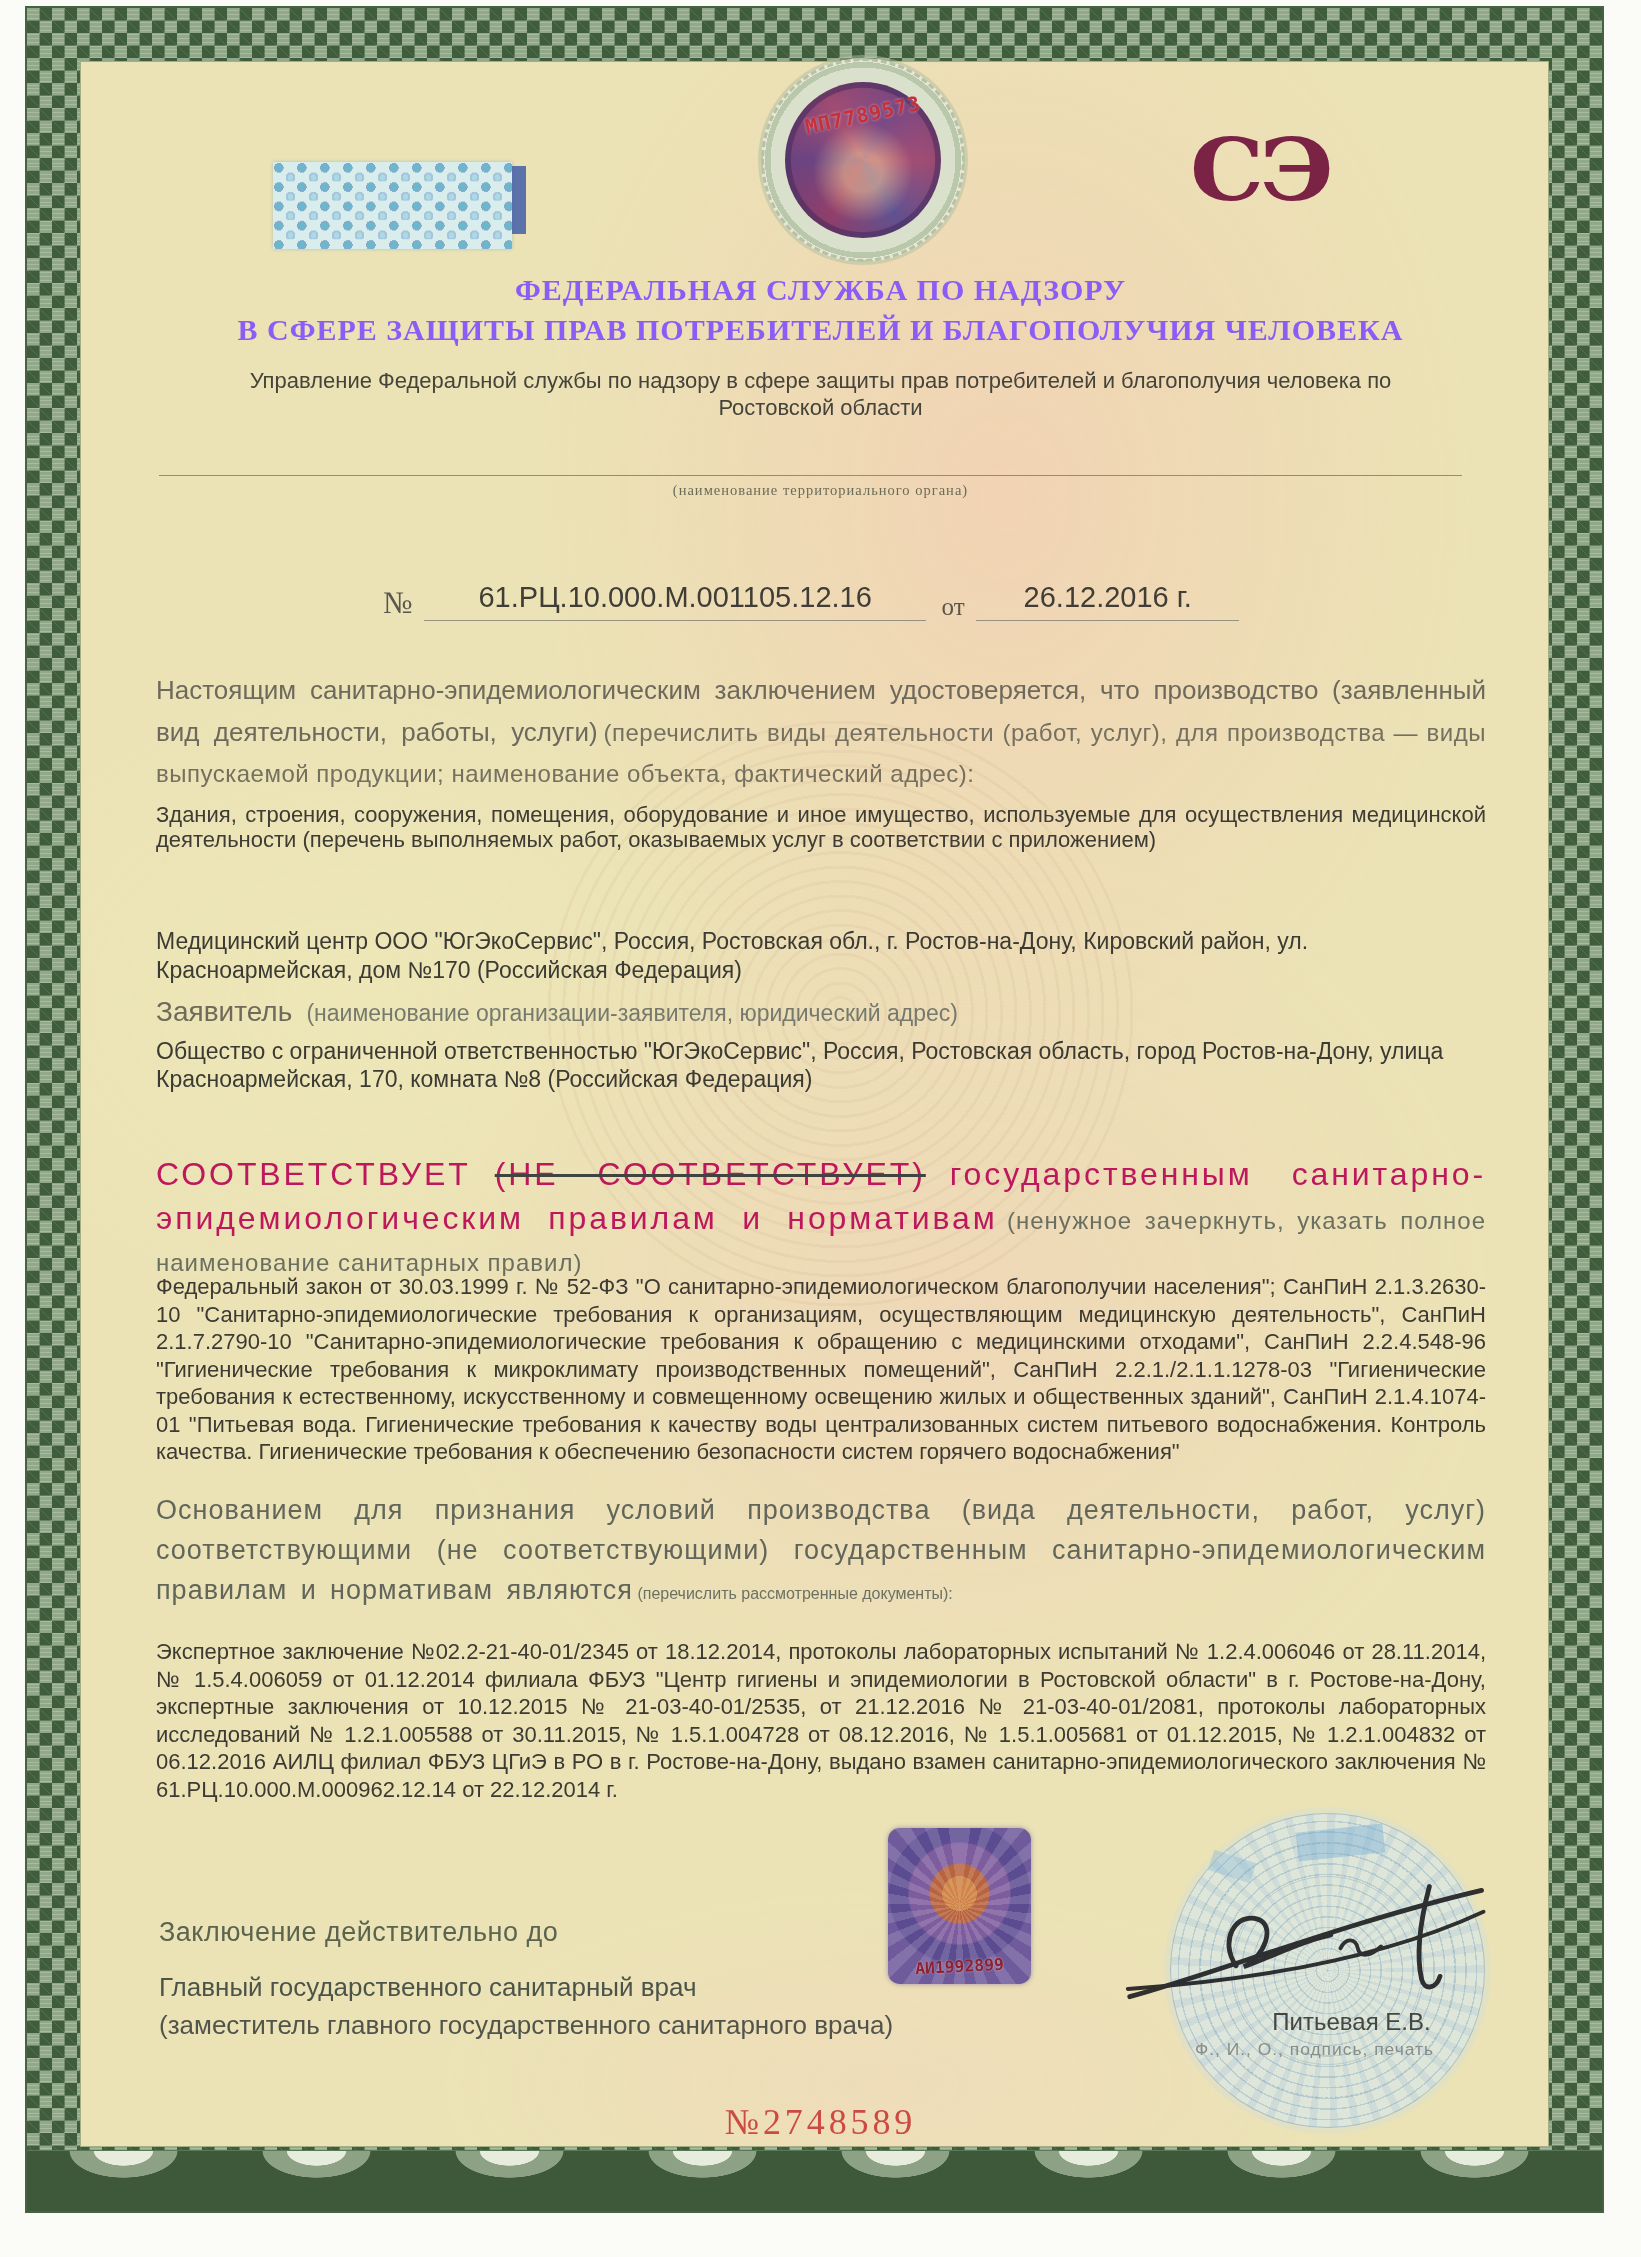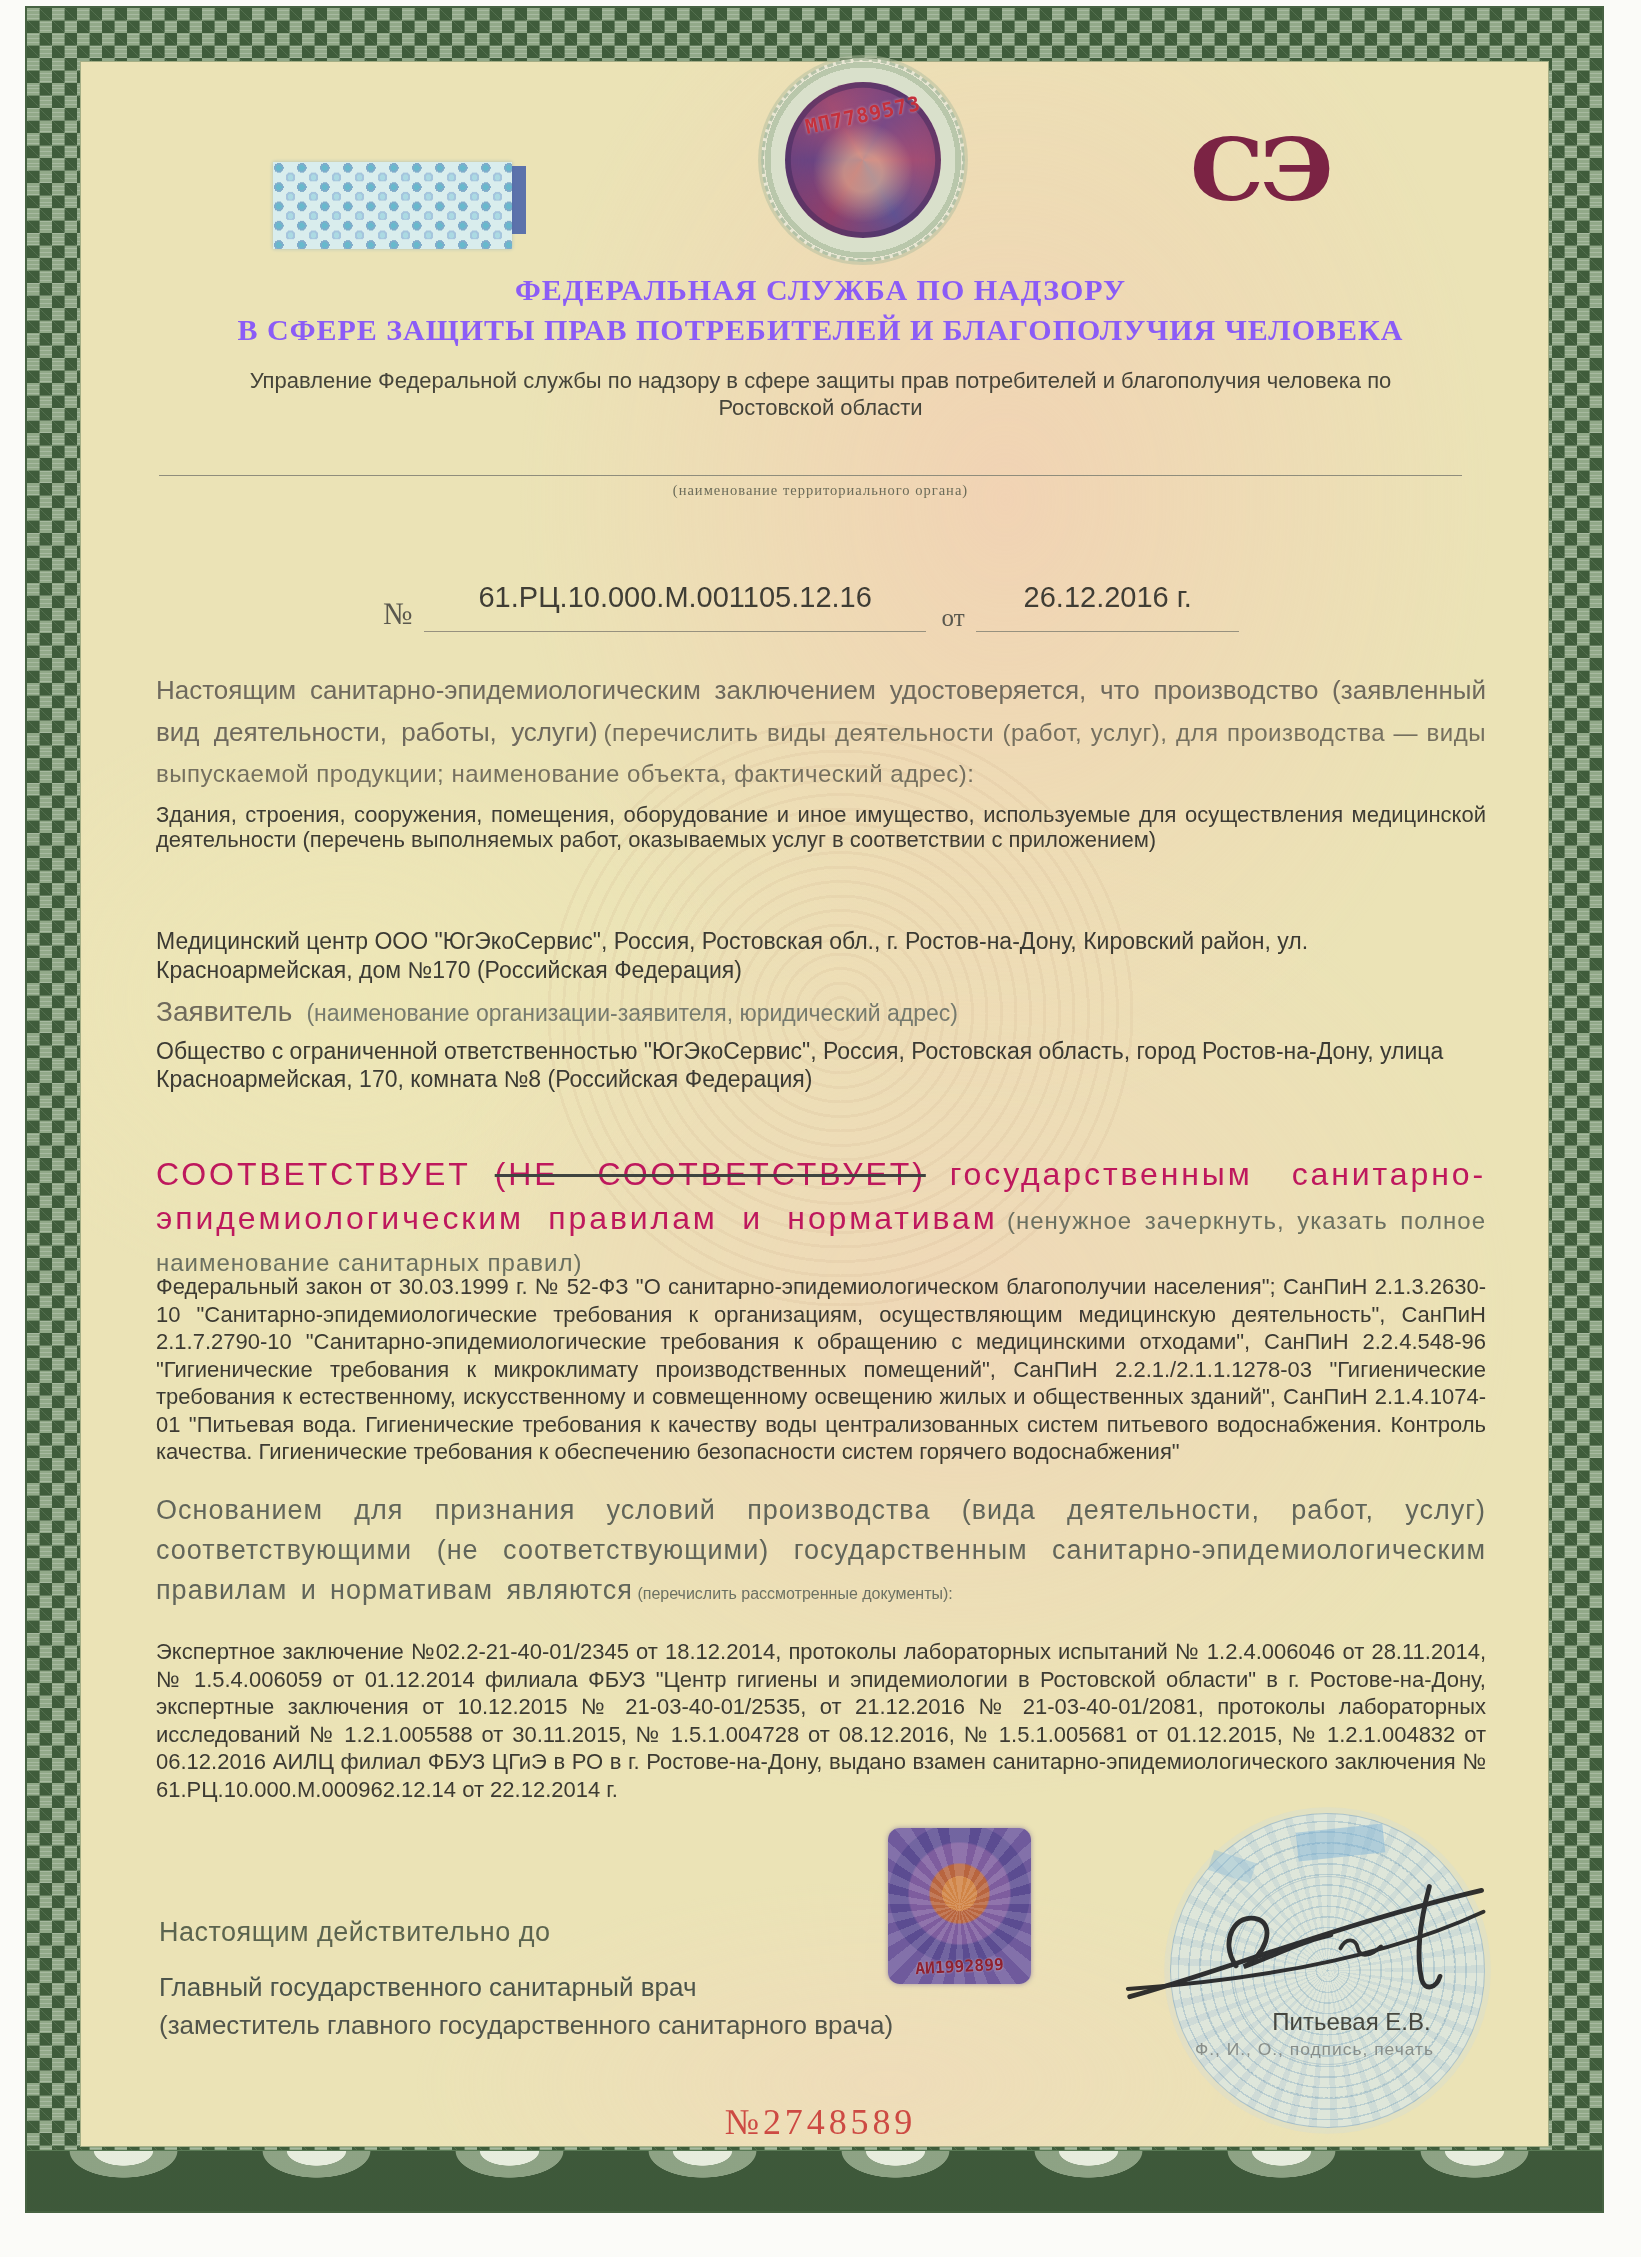--- a/index.html
+++ b/index.html
@@ -58,21 +58,21 @@
     font-size:93px;line-height:1;color:#7b2344;letter-spacing:-3.9px;transform:scaleY(.92);}
   
   .h-caps{left:159px;width:1323px;text-align:center;font-weight:bold;font-size:30px;color:#8b5cf6;letter-spacing:1px;}
   .upr{left:222px;top:367px;width:1197px;text-align:center;font-size:22px;color:#45443a;line-height:27px;}
   .cap-rule{left:159px;top:475px;width:1303px;border-top:1.9px solid #8f8d7c;height:0;}
   .cap-small{left:159px;top:482px;width:1323px;text-align:center;font-size:14.5px;color:#6b6b59;letter-spacing:1px;}
   .doc-title{left:159px;top:510px;width:1323px;text-align:center;font-weight:bold;font-size:42px;color:#4f6148;letter-spacing:1px;}
   
   .num-row{left:159px;top:581px;width:1323px;display:flex;align-items:flex-end;}
   .num-row .no{margin-left:224px;font-size:31px;color:#5a584e;}
-  .fill-line{border-bottom:1.9px solid #97917f;text-align:center;padding-bottom:17px;font-size:29px;color:#3f3d35;}
+  .fill-line{border-bottom:1.9px solid #97917f;text-align:center;padding-bottom:6px;font-size:29px;color:#3f3d35;}
   .fl1{width:502px;margin-left:11.6px;}
   .num-row .ot{margin-left:15.4px;font-size:25px;color:#5a584e;}
   .fl2{width:263px;margin-left:11.6px;}
   
   .para{left:156px;width:1330px;text-align:justify;color:#3c3a32;}
   .intro{top:671px;line-height:38px;}
   .g-main{font-size:26px;color:#6e695d;word-spacing:5.8px;}
   .g-note{font-size:24px;color:#75705f;letter-spacing:0.5px;}
   .object{top:803px;font-size:22px;line-height:24.6px;color:#3e3c34;}
   .org{top:927px;font-size:23px;line-height:29px;color:#3b3a33;text-align:left;}
@@ -173,21 +173,21 @@
   <div class="t para basis">
     <span class="b-main">Основанием для признания условий производства (вида деятельности, работ, услуг) соответствующими (не соответствующими) государственным санитарно-эпидемиологическим правилам и нормативам являются</span>
     <span class="b-note">(перечислить рассмотренные документы):</span>
   </div>
 
   <div class="t para docs">Экспертное заключение №02.2-21-40-01/2345 от 18.12.2014, протоколы лабораторных испытаний № 1.2.4.006046 от 28.11.2014, № 1.5.4.006059 от 01.12.2014 филиала ФБУЗ "Центр гигиены и эпидемиологии в Ростовской области" в г. Ростове-на-Дону, экспертные заключения от 10.12.2015 № 21-03-40-01/2535, от 21.12.2016 № 21-03-40-01/2081, протоколы лабораторных исследований № 1.2.1.005588 от 30.11.2015, № 1.5.1.004728 от 08.12.2016, № 1.5.1.005681 от 01.12.2015, № 1.2.1.004832 от 06.12.2016 АИЛЦ филиал ФБУЗ ЦГиЭ в РО в г. Ростове-на-Дону, выдано взамен санитарно-эпидемиологического заключения № 61.РЦ.10.000.М.000962.12.14 от 22.12.2014 г.</div>
 
   <div class="t holo-sq">
     <div class="holo-sq-num">АИ1992899</div>
   </div>
-  <div class="t valid">Настоящим действительно до</div>
+  <div class="t valid">Заключение действительно до</div>
   <div class="t chief">Главный государственного санитарный врач</div>
   <div class="t deputy">(заместитель главного государственного санитарного врача)</div>
 
   <div class="t stamp">
     <div class="stamp-patch1"></div>
     <div class="stamp-patch2"></div>
   </div>
   <svg class="t sig-svg" viewBox="0 0 388 152">
     <g fill="none" stroke="#1d1d1f" stroke-linecap="round" opacity="0.9">
       <path d="M8 130 C 90 108, 235 52, 372 20" stroke-width="5"></path>

